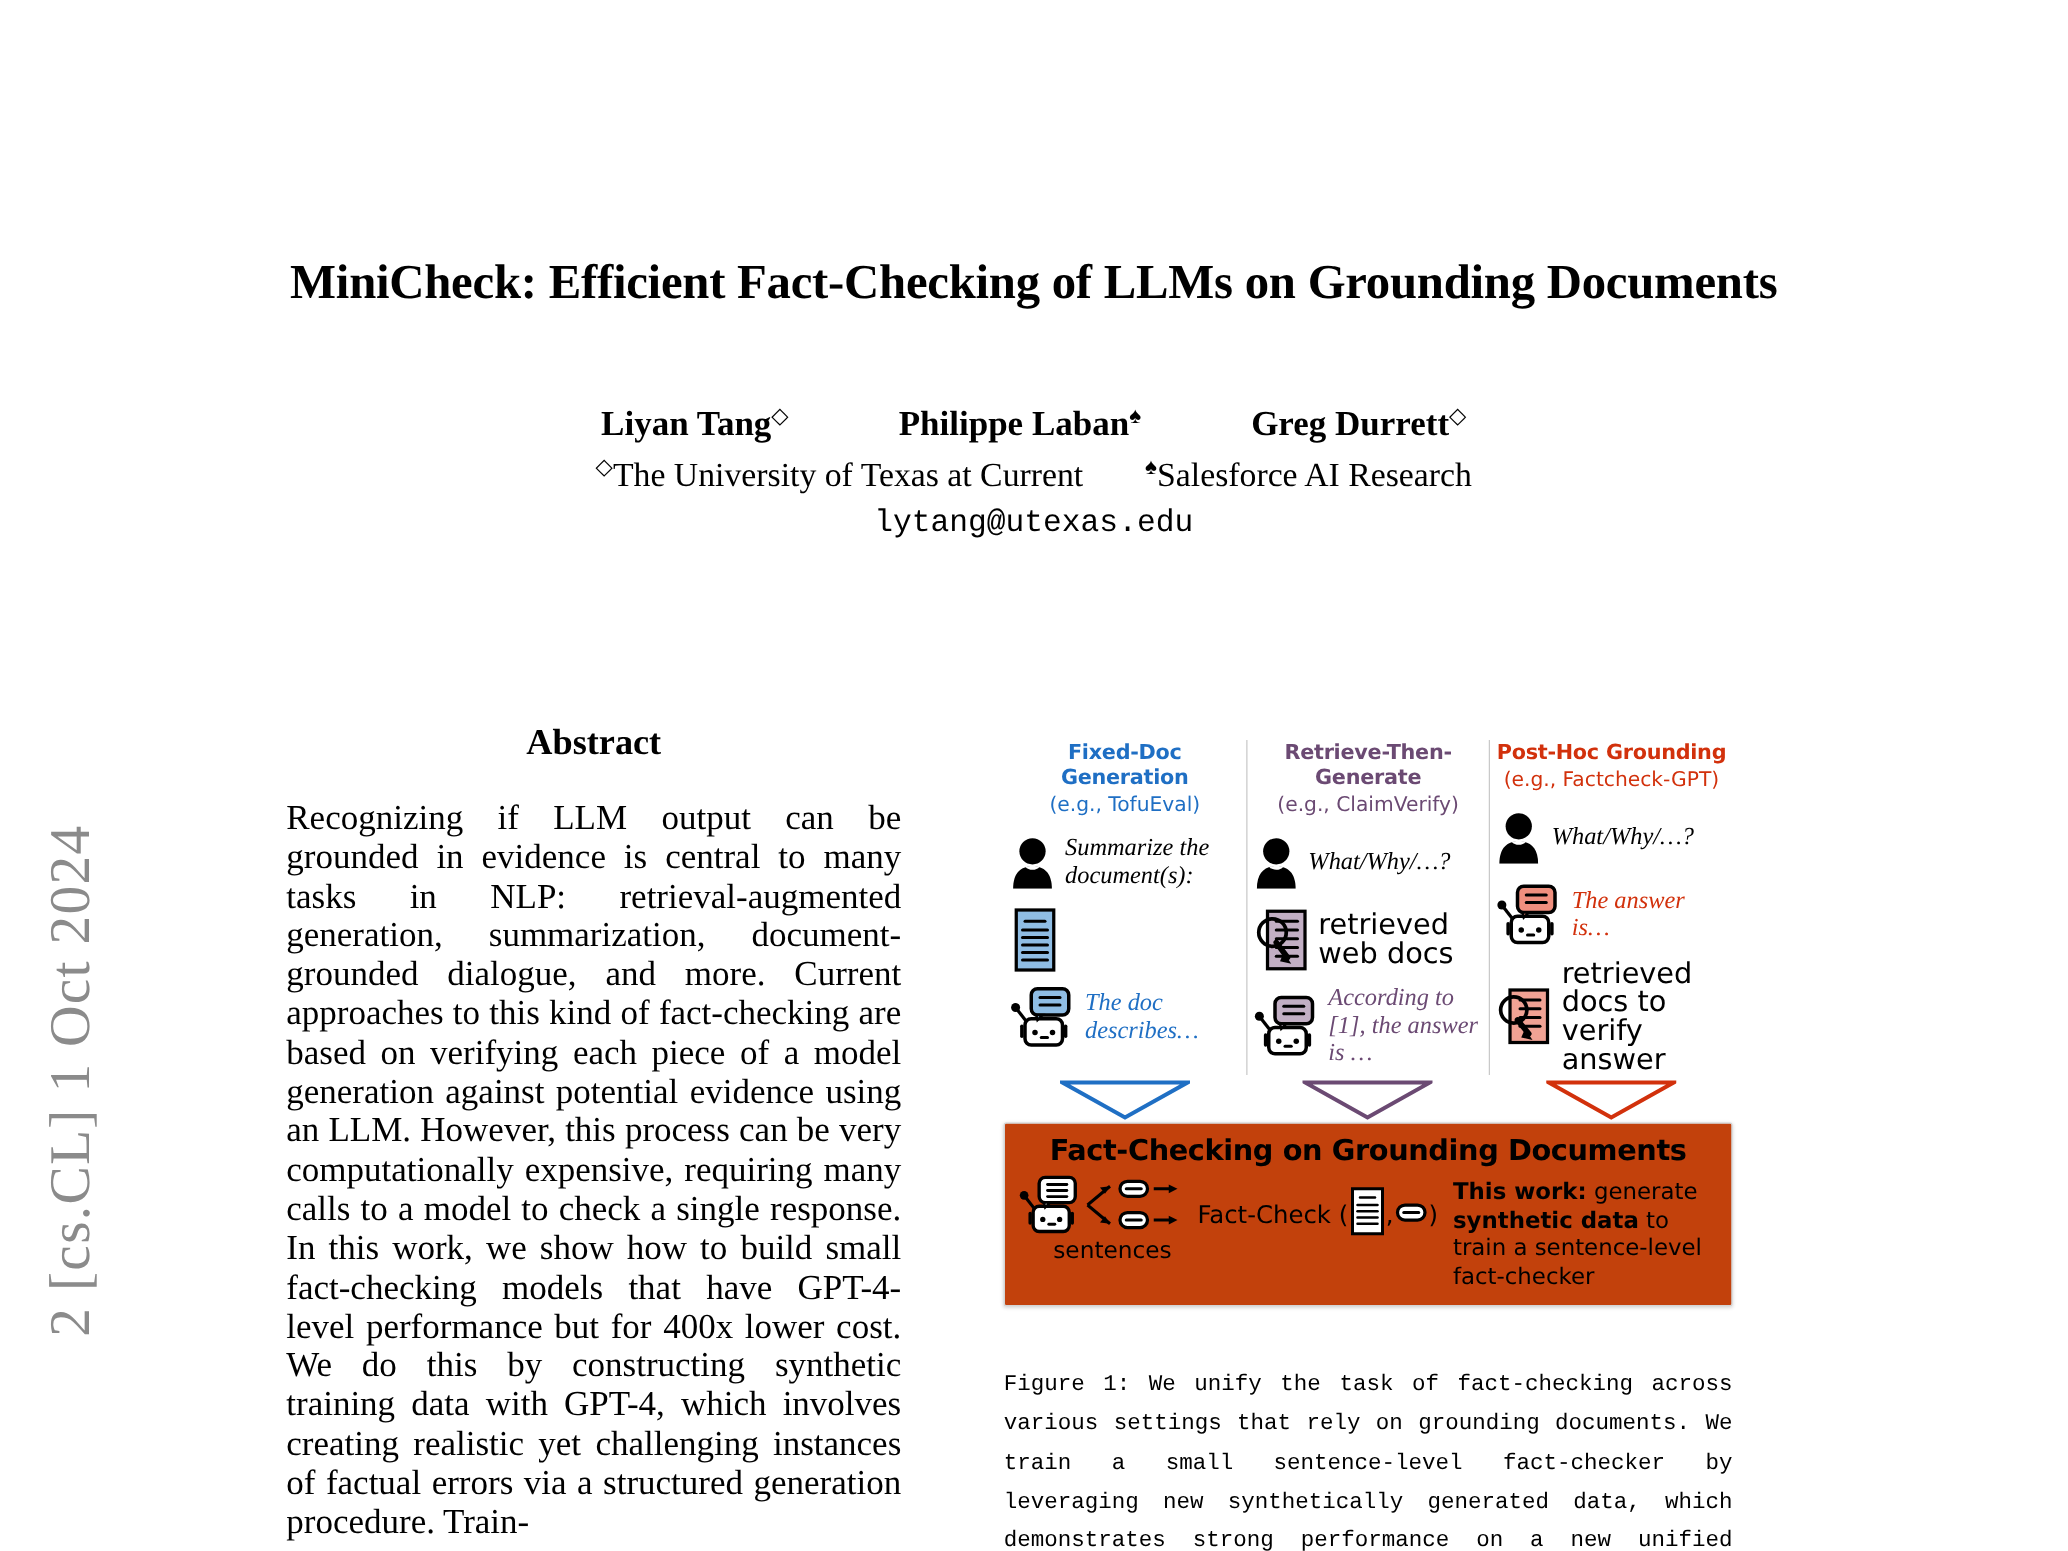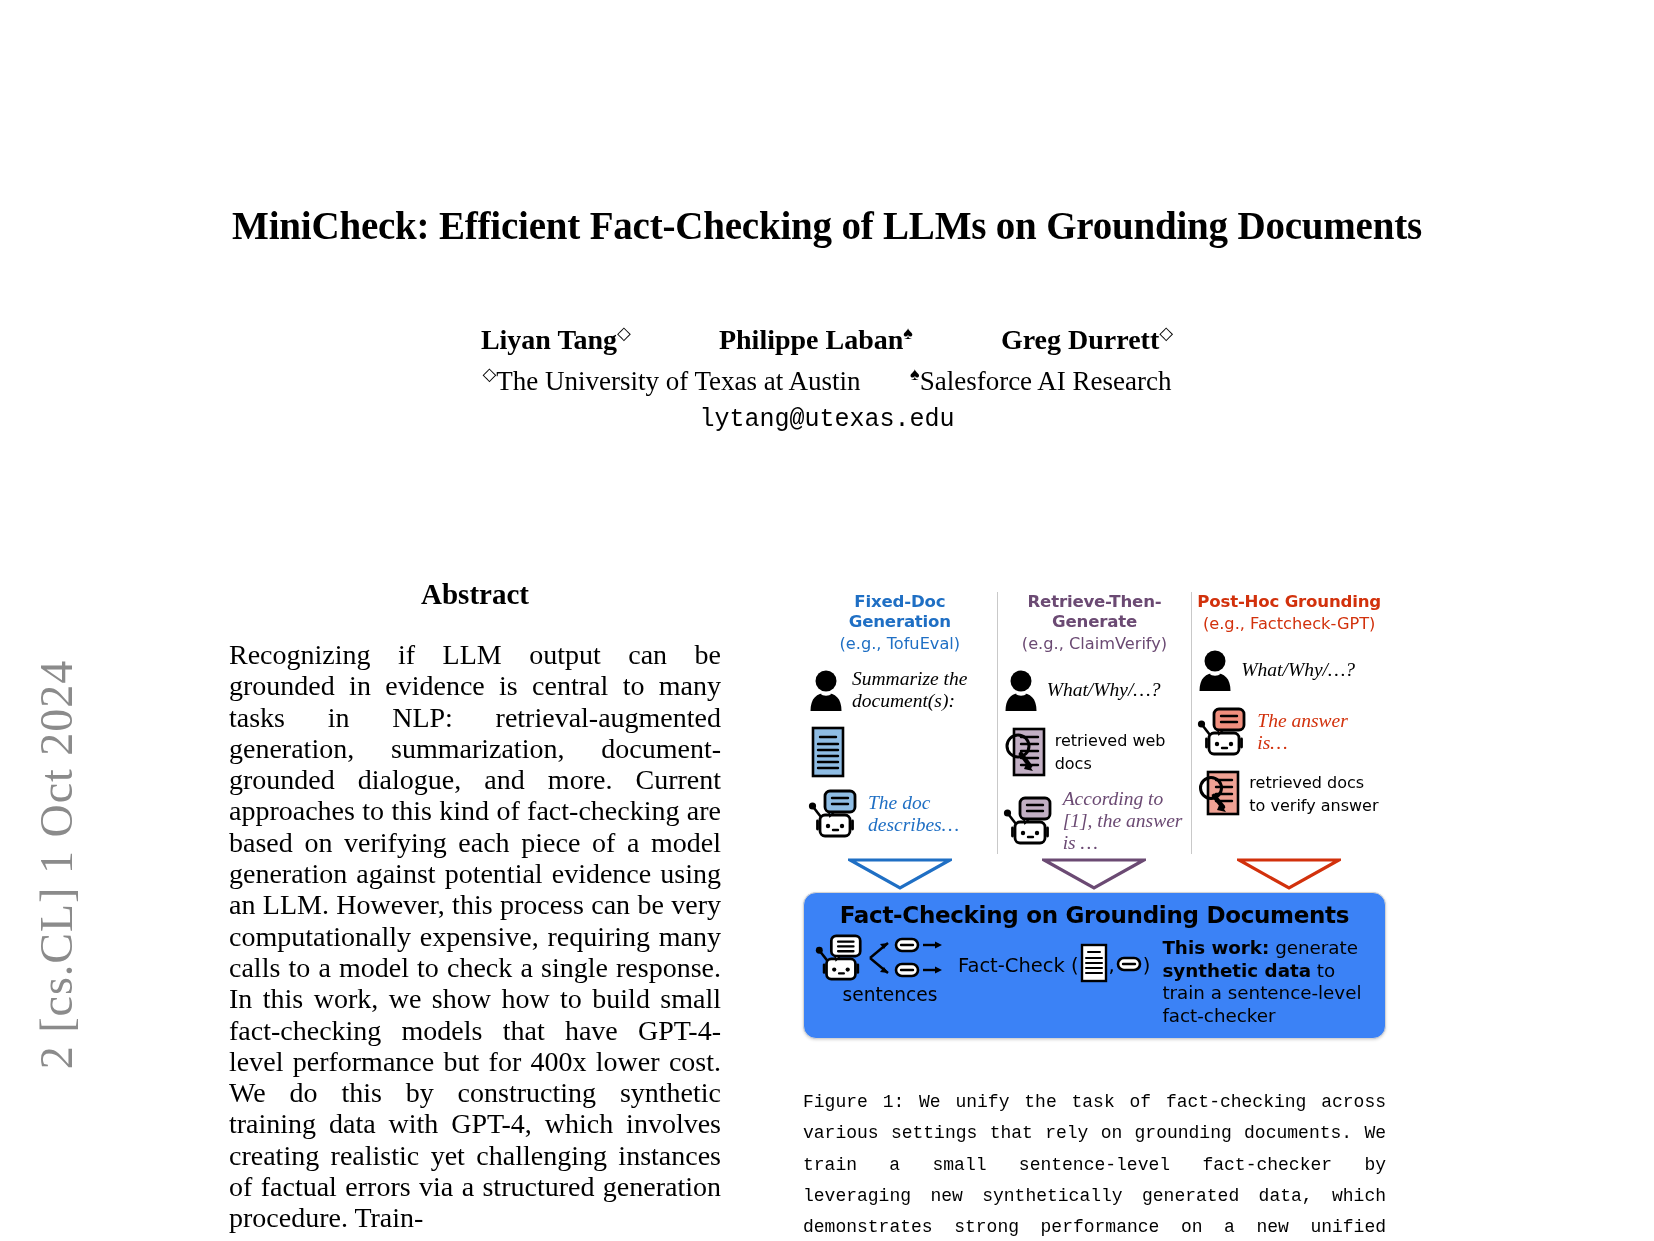--- a/index.html
+++ b/index.html
@@ -134,42 +134,42 @@
   .row .tx { flex: 1 1 auto; }
 
   .txt-italic {
     font-family: "Liberation Serif", serif;
     font-style: italic;
     font-size: 19.5px;
     line-height: 22px;
   }
   .txt-plain {
     font-family: "DejaVu Sans", "Liberation Sans", sans-serif;
-    font-size: 16px;
+    font-size: 23px;
     line-height: 23px;
   }
 
   .row-center { justify-content: center; }
 
   
   #arrows {
     display: flex;
     width: 100%;
     margin-top: 4px;
   }
   #arrows .acell { flex: 1 1 0; display: flex; justify-content: center; }
 
   
   #factcheck-box {
     margin-top: 2px;
     border: 1.5px solid #d4d4d4;
-    border-radius: 13px;
+    border-radius: 2px;
     box-shadow: 0 1px 3px rgba(0,0,0,0.16);
     padding: 9px 10px 11px 10px;
-    background: #3b82f6;
+    background: #c2410c;
     font-family: "DejaVu Sans", "Liberation Sans", sans-serif;
   }
   #factcheck-title {
     text-align: center;
     font-weight: bold;
     font-size: 23px;
     letter-spacing: -0.3px;
     margin-bottom: 6px;
   }
   #factcheck-inner { display: flex; align-items: flex-start; gap: 6px; }
@@ -218,21 +218,21 @@
 
   <div id="authors-row">
     <span class="author"><span>Liyan Tang</span><span class="sup">◇</span></span>
     <span class="sp-wide"></span>
     <span class="author"><span>Philippe Laban</span><span class="sup">♠</span></span>
     <span class="sp-wide"></span>
     <span class="author"><span>Greg Durrett</span><span class="sup">◇</span></span>
   </div>
 
   <div id="affiliations-row">
-    <span class="sup-aff">◇</span><span>The University of Texas at Austin</span>
+    <span class="sup-aff">◇</span><span>The University of Texas at Current</span>
     <span class="sp-wide"></span>
     <span class="sup-aff">♠</span><span>Salesforce AI Research</span>
   </div>
 
   <div id="email-row">lytang@utexas.edu</div>
 </div>
 
 <div id="abstract-col">
   <div id="abstract-heading">Abstract</div>
   <div id="abstract-body">Recognizing if LLM output can be grounded in evidence is central to many tasks in NLP: retrieval-augmented generation, summarization, document-grounded dialogue, and more. Current approaches to this kind of fact-checking are based on verifying each piece of a model generation against potential evidence using an LLM. However, this process can be very computationally expensive, requiring many calls to a model to check a single response. In this work, we show how to build small fact-checking models that have GPT-4-level performance but for 400x lower cost. We do this by constructing synthetic training data with GPT-4, which involves creating realistic yet challenging instances of factual errors via a structured generation procedure. Train-</div>

